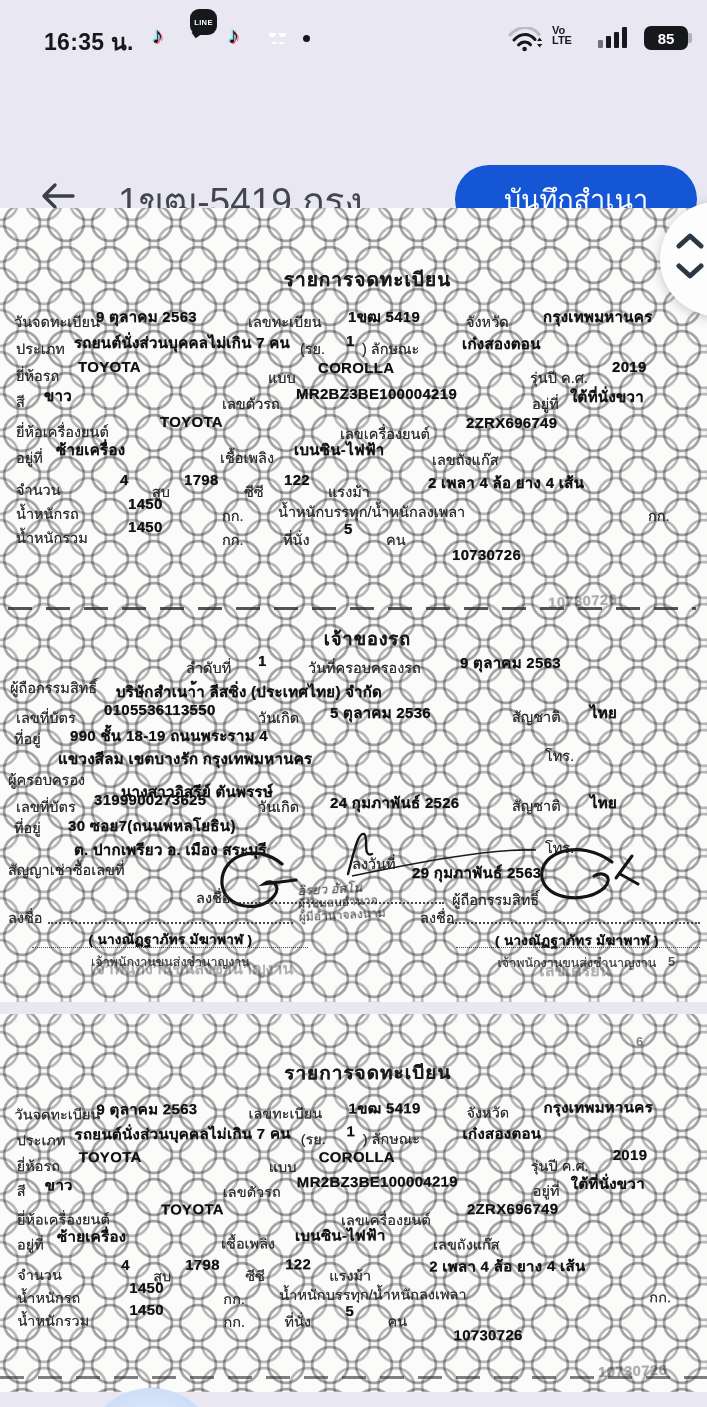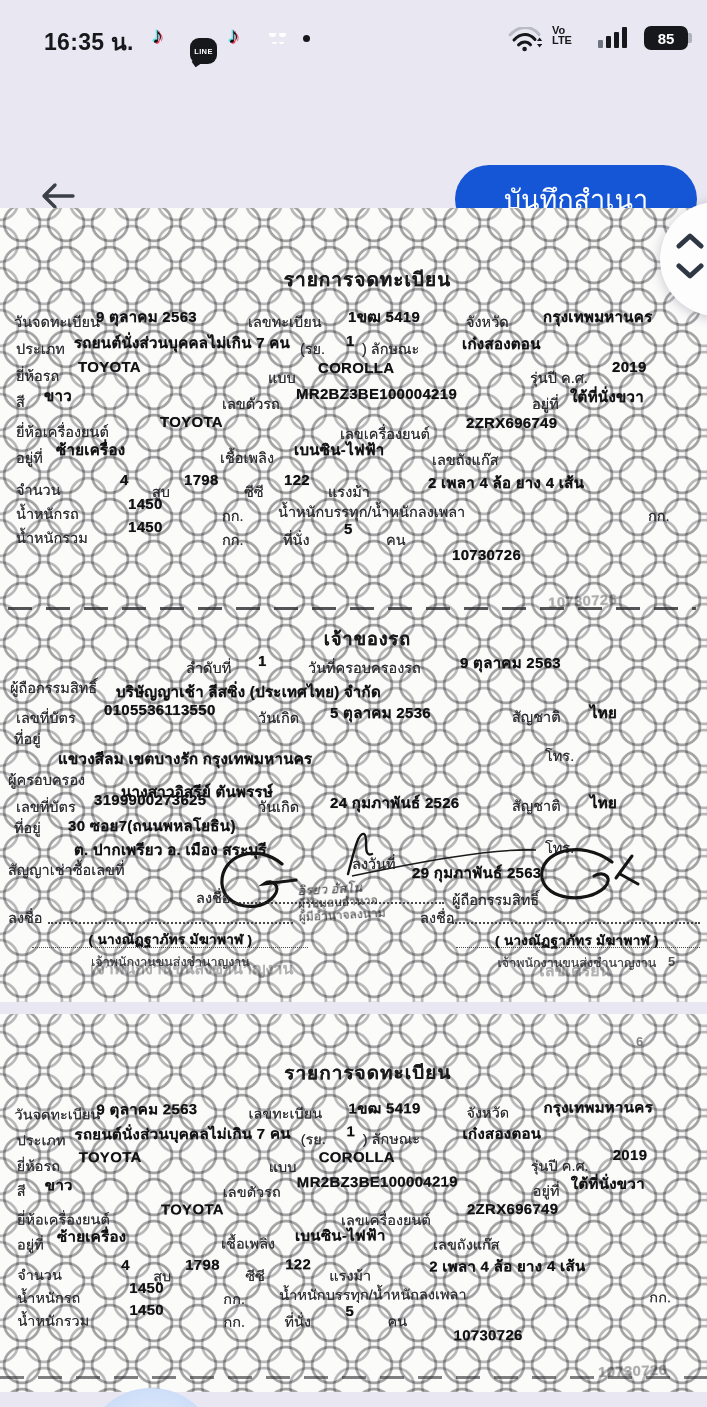--- a/index.html
+++ b/index.html
@@ -69,21 +69,21 @@
     box-shadow:0 2px 12px rgba(60,60,95,.28);cursor:pointer;}
   .bubble{left:84px;top:1388px;width:134px;height:134px;border-radius:50%;cursor:pointer;
     background:radial-gradient(circle at 50% 42%,#E9F1FD 0%,#CCDDF8 58%,#BCD1F3 100%);}
 </style>
 </head>
 <body>
 
 <div class="abs" style="left:0;top:0;width:620px;height:75px;">
   <span class="abs time">16:35 น.</span>
   <span class="abs tiktok" style="left:152px;top:22px;">♪</span>
-  <span class="abs linebadge" style="left:190px;top:38px;">
+  <span class="abs linebadge" style="left:190px;top:9px;">
       <b>LINE</b>
     </span>
   <span class="abs tiktok" style="left:228px;top:22px;">♪</span>
   <span class="abs greenapp" style="left:264px;top:25px;"><i></i></span>
   <span class="abs notifdot" style="left:303px;top:35px;"></span>
 
   <svg class="abs" style="left:508px;top:27px;" width="34" height="25" viewBox="0 0 34 25">
     <path d="M2 8 C7 2.5 13 0.5 17.5 0.5 C22 0.5 27 2.5 31 7.5" fill="none" stroke="#B9BCC4" stroke-width="3" stroke-linecap="round"></path>
     <path d="M6 13 C9.5 9 13.5 7.5 17 7.5 C20.5 7.5 24 9 27 12.5" fill="none" stroke="#17181C" stroke-width="3" stroke-linecap="round"></path>
     <path d="M10.5 18 C12.5 15.8 15 15 16.8 15 C18.6 15 20.8 15.8 22.5 17.8" fill="none" stroke="#17181C" stroke-width="3" stroke-linecap="round"></path>
@@ -106,20 +106,21 @@
 
   <div class="abs battery" style="left:644px;top:26px;">
     <span>85</span>
   </div>
 </div>
 
 <div class="abs" style="left:0;top:75px;width:707px;height:120px;">
   <svg class="abs" style="left:40px;top:106px;cursor:pointer;" width="36" height="30" viewBox="0 0 36 30">
     <path d="M33 15 H5 M15 4 L4 15 L15 26" fill="none" stroke="#3A3F48" stroke-width="3.4" stroke-linecap="round" stroke-linejoin="round"></path>
   </svg>
+  <span class="abs hdr-title">1ขฒ-5419 กรุง...</span>
   <button class="abs save-btn">
     <span>บันทึกสำเนา</span>
   </button>
 </div>
 
 <div class="doc-page" id="page1">
 
   <div class="reg" id="reg-template">
     <div class="abs doc-title" style="top:56px;">รายการจดทะเบียน</div>
 
@@ -192,30 +193,31 @@
     <span class="abs v faint" style="left:548px;top:384px;transform:rotate(-3deg);">10730726</span>
 
     <div class="abs doc-title" style="top:416px;font-size:18px;">เจ้าของรถ</div>
 
     <span class="abs l" style="left:186px;top:448px;">ลำดับที่</span>
     <span class="abs v" style="left:258px;top:444px;">1</span>
     <span class="abs l" style="left:308px;top:448px;">วันที่ครอบครองรถ</span>
     <span class="abs v" style="left:460px;top:443px;">9 ตุลาคม 2563</span>
 
     <span class="abs l" style="left:10px;top:468px;">ผู้ถือกรรมสิทธิ์</span>
-    <span class="abs v" style="left:116px;top:472px;">บริษัญญาเช้า ลีสซิ่ง (ประเทศไทย) จำกัด</span>
+    <span class="abs v" style="left:116px;top:472px;">บริษักสำเนา้า ลีสซิ่ง (ประเทศไทย) จำกัด</span>
 
     <span class="abs l" style="left:16px;top:498px;">เลขที่บัตร</span>
     <span class="abs v" style="left:104px;top:493px;">0105536113550</span>
     <span class="abs l" style="left:258px;top:498px;">วันเกิด</span>
     <span class="abs v" style="left:330px;top:493px;">5 ตุลาคม 2536</span>
     <span class="abs l" style="left:512px;top:497px;">สัญชาติ</span>
     <span class="abs v" style="left:590px;top:493px;">ไทย</span>
 
     <span class="abs l" style="left:14px;top:519px;">ที่อยู่</span>
+    <span class="abs v" style="left:70px;top:516px;">990 ชั้น 18-19 ถนนพระราม 4</span>
     <span class="abs v" style="left:58px;top:539px;">แขวงสีลม เขตบางรัก กรุงเทพมหานคร</span>
     <span class="abs l" style="left:545px;top:536px;">โทร.</span>
 
     <span class="abs l" style="left:8px;top:560px;">ผู้ครอบครอง</span>
     <span class="abs v" style="left:121px;top:563px;margin-top:9px;">นางสาวอิสรีย์ ตันพรรษ์</span>
 
     <span class="abs l" style="left:16px;top:587px;">เลขที่บัตร</span>
     <span class="abs v" style="left:94px;top:583px;">3199900273625</span>
     <span class="abs l" style="left:258px;top:587px;">วันเกิด</span>
     <span class="abs v" style="left:330px;top:583px;">24 กุมภาพันธ์ 2526</span>

